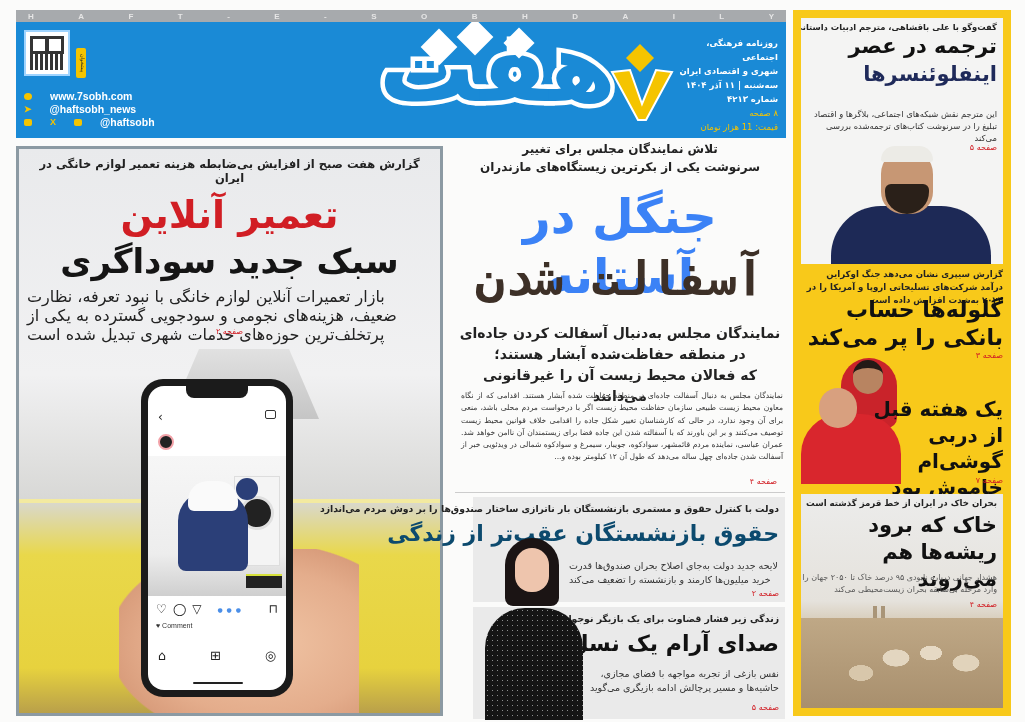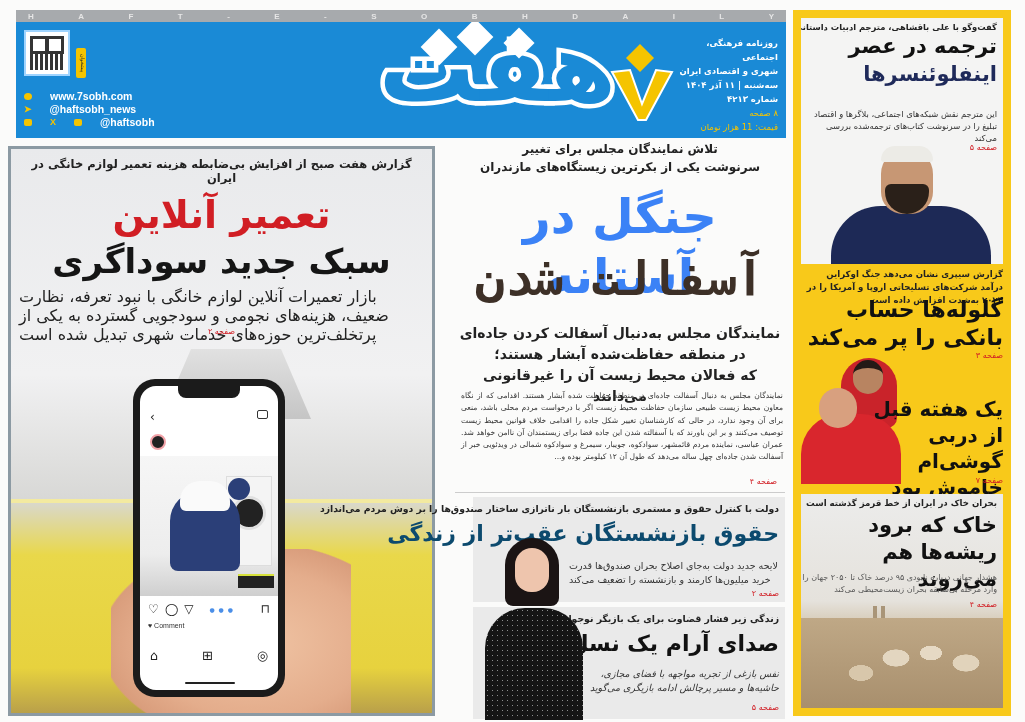--- a/index.html
+++ b/index.html
@@ -31,21 +31,21 @@
   .logo-text { position: absolute; right: 60px; top: -10px; font-family: "DejaVu Sans", sans-serif; font-weight: bold;
     font-size: 96px; color: #1a8ad6; -webkit-text-stroke: 9px #fff; paint-order: stroke fill; direction: rtl; letter-spacing: -4px; }
   .logo-seven { position: absolute; right: 0; top: 20px; width: 70px; height: 80px; }
   .logo-diamond { position: absolute; width: 26px; height: 26px; background: #fff; transform: rotate(45deg); }
 
   .mast-info { position: absolute; right: 8px; top: 14px; width: 100px; text-align: right; direction: rtl;
     color: #fff; font-size: 8.5px; line-height: 14px; font-weight: bold; }
   .mast-info .yellow { color: #f5c400; font-weight: normal; }
 
   
-  .left-panel { position: absolute; left: 8px; top: 146px; width: 427px; height: 570px; border: 3px solid #8c9aa3; overflow: hidden;
+  .left-panel { position: absolute; left: 16px; top: 146px; width: 427px; height: 570px; border: 3px solid #8c9aa3; overflow: hidden;
     background: linear-gradient(180deg, #e9eaec 0%, #f1f1f2 40%, #d8d8d6 62%, #e9d84a 72%, #e7d23e 92%, #b9a04a 100%); }
   .left-panel .kicker { position: absolute; top: 8px; right: 14px; left: 14px; text-align: center; direction: rtl; font-size: 11.5px; font-weight: bold; color: #222; }
   .left-panel .headline-red { position: absolute; top: 44px; left: 0; right: 0; text-align: center; direction: rtl;
     font-size: 38px; font-weight: bold; color: #d11e24; letter-spacing: -1px; }
   .left-panel .headline-black { position: absolute; top: 92px; left: 0; right: 0; text-align: center; direction: rtl;
     font-size: 34px; font-weight: bold; color: #151515; letter-spacing: -1px; }
   .left-panel .lead { position: absolute; top: 138px; left: 8px; right: 8px; text-align: left; direction: rtl;
     font-size: 16px; font-weight: normal; line-height: 19px; color: #222; }
   .left-panel .pageref { position: absolute; top: 178px; left: 0; right: 0; text-align: center; direction: rtl; font-size: 8px; color: #d11e24; }
   .kitchen-hood { position: absolute; left: 150px; top: 200px; width: 150px; height: 70px; background: linear-gradient(180deg,#e1e1e1,#c5c5c5); clip-path: polygon(20% 0,80% 0,100% 100%,0 100%); }
@@ -83,21 +83,21 @@
 
   .box1 { position: absolute; top: 357px; left: 18px; width: 312px; height: 105px; background: #eaeaea; }
   .box1 .k { position: absolute; top: 6px; right: 6px; direction: rtl; font-size: 9.3px; font-weight: bold; color: #222; white-space: nowrap; }
   .box1 .h { position: absolute; top: 24px; right: 6px; direction: rtl; font-size: 22px; font-weight: bold; color: #0c4a6e; letter-spacing: -1px; white-space: nowrap; }
   .box1 .p { position: absolute; top: 62px; right: 6px; width: 210px; direction: rtl; text-align: left; font-size: 9.5px; line-height: 14px; color: #333; }
   .box1 .r { position: absolute; top: 92px; right: 6px; direction: rtl; font-size: 8px; color: #d11e24; }
 
   .box2 { position: absolute; top: 467px; left: 18px; width: 312px; height: 112px; background: #eaeaea; }
   .box2 .k { position: absolute; top: 6px; right: 6px; direction: rtl; font-size: 9.3px; font-weight: bold; color: #222; white-space: nowrap; }
   .box2 .h { position: absolute; top: 24px; right: 6px; direction: rtl; font-size: 22px; font-weight: bold; color: #111; letter-spacing: -1px; white-space: nowrap; }
-  .box2 .p { position: absolute; top: 60px; right: 6px; width: 200px; direction: rtl; text-align: right; font-size: 9.5px; line-height: 14px; color: #333; font-style: italic; }
+  .box2 .p { position: absolute; top: 60px; right: 6px; width: 200px; direction: rtl; text-align: right; font-size: 9.5px; line-height: 14px; color: #333; }
   .box2 .r { position: absolute; top: 96px; right: 6px; direction: rtl; font-size: 8px; color: #d11e24; }
 
   .woman { position: absolute; left: 22px; top: 398px; width: 112px; height: 182px; }
   .woman .hair { position: absolute; left: 28px; top: 0; width: 54px; height: 68px; background: #1b1414; border-radius: 27px 27px 8px 8px; }
   .woman .face { position: absolute; left: 38px; top: 10px; width: 34px; height: 44px; background: #eec5ad; border-radius: 17px 17px 16px 16px; }
   .woman .coat { position: absolute; left: 8px; top: 70px; width: 98px; height: 112px; background: #151515; border-radius: 40px 40px 0 0;
      background-image: radial-gradient(#8c8c8c 0.8px, transparent 1px); background-size: 5px 5px; }
 
   
   .right { position: absolute; left: 793px; top: 10px; width: 218px; height: 706px; background: #f8c91a; }

